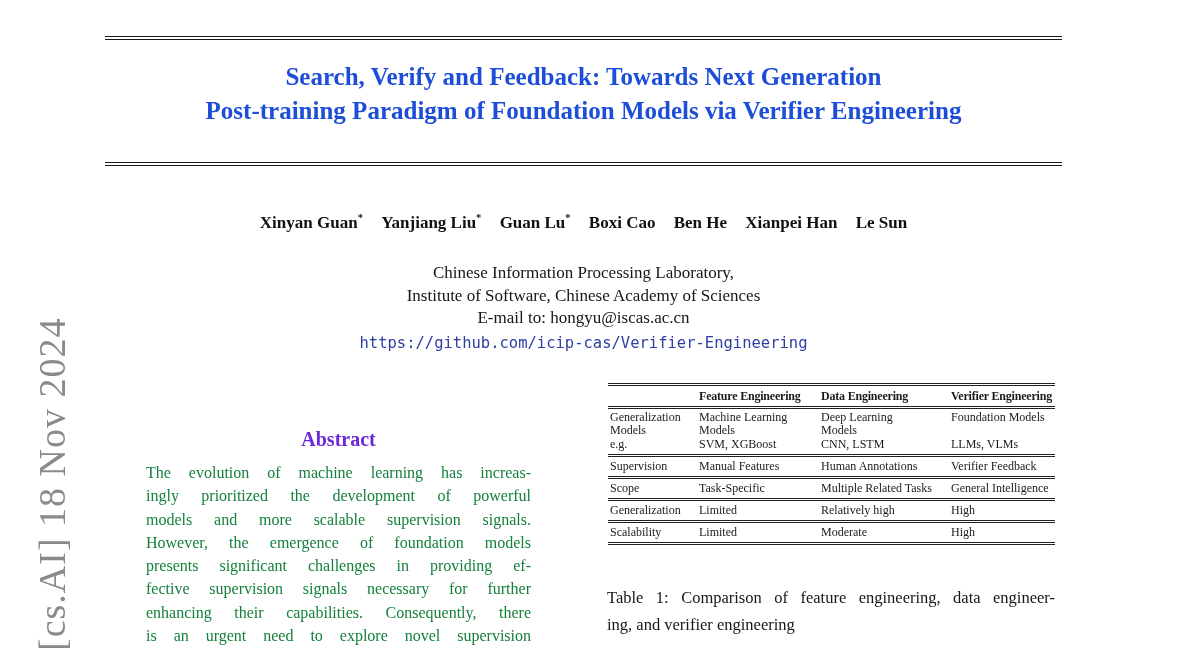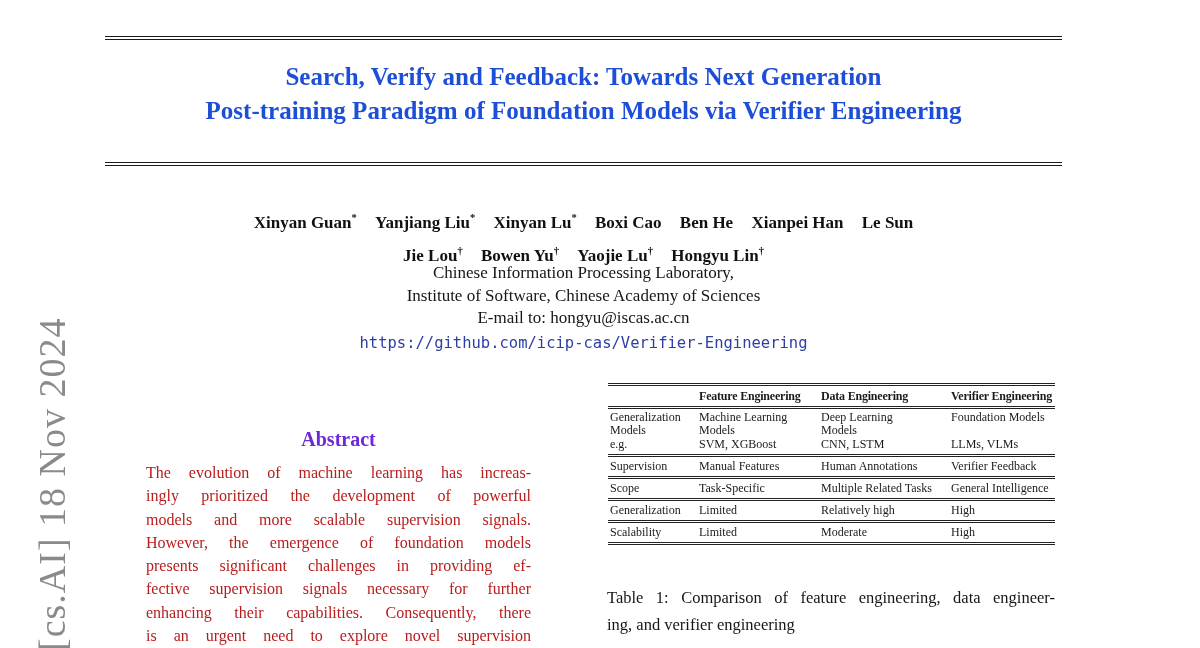--- a/index.html
+++ b/index.html
@@ -87,21 +87,21 @@
     text-align: center;
     font-size: 20px;
     font-weight: bold;
     color: #6d28d9;
   }
   .abstract-body {
     position: absolute;
     left: 146px; top: 461px; width: 385px;
     font-size: 16px;
     line-height: 23.3px;
-    color: #b91c1c;
+    color: #15803d;
   }
   .abs-line { text-align: justify; text-align-last: justify; }
 
   
   .table-wrap {
     position: absolute;
     left: 608px; top: 383px; width: 447px;
   }
   table.cmp {
     border-collapse: collapse;
@@ -150,31 +150,25 @@
 
 <div class="paper-title">
   <div>Search, Verify and Feedback: Towards Next Generation</div>
   <div>Post-training Paradigm of Foundation Models via Verifier Engineering</div>
 </div>
 
 <div class="authors">
   <div>
     <span class="author"><span>Xinyan Guan</span><sup>*</sup></span>
     <span class="author"><span>Yanjiang Liu</span><sup>*</sup></span>
-    <span class="author"><span>Xinyan Lu</span><sup>*</sup></span>
+    <span class="author"><span>Guan Lu</span><sup>*</sup></span>
     <span class="author"><span>Boxi Cao</span><sup></sup></span>
     <span class="author"><span>Ben He</span><sup></sup></span>
     <span class="author"><span>Xianpei Han</span><sup></sup></span>
     <span class="author"><span>Le Sun</span><sup></sup></span>
-  </div>
-  <div>
-    <span class="author"><span>Jie Lou</span><sup>†</sup></span>
-    <span class="author"><span>Bowen Yu</span><sup>†</sup></span>
-    <span class="author"><span>Yaojie Lu</span><sup>†</sup></span>
-    <span class="author"><span>Hongyu Lin</span><sup>†</sup></span>
   </div>
 </div>
 
 <div class="affiliation">
   <div>Chinese Information Processing Laboratory,</div>
   <div>Institute of Software, Chinese Academy of Sciences</div>
   <div>E-mail to: hongyu@iscas.ac.cn</div>
   <div class="url-line">
     <a href="#">https://github.com/icip-cas/Verifier-Engineering</a>
   </div>

